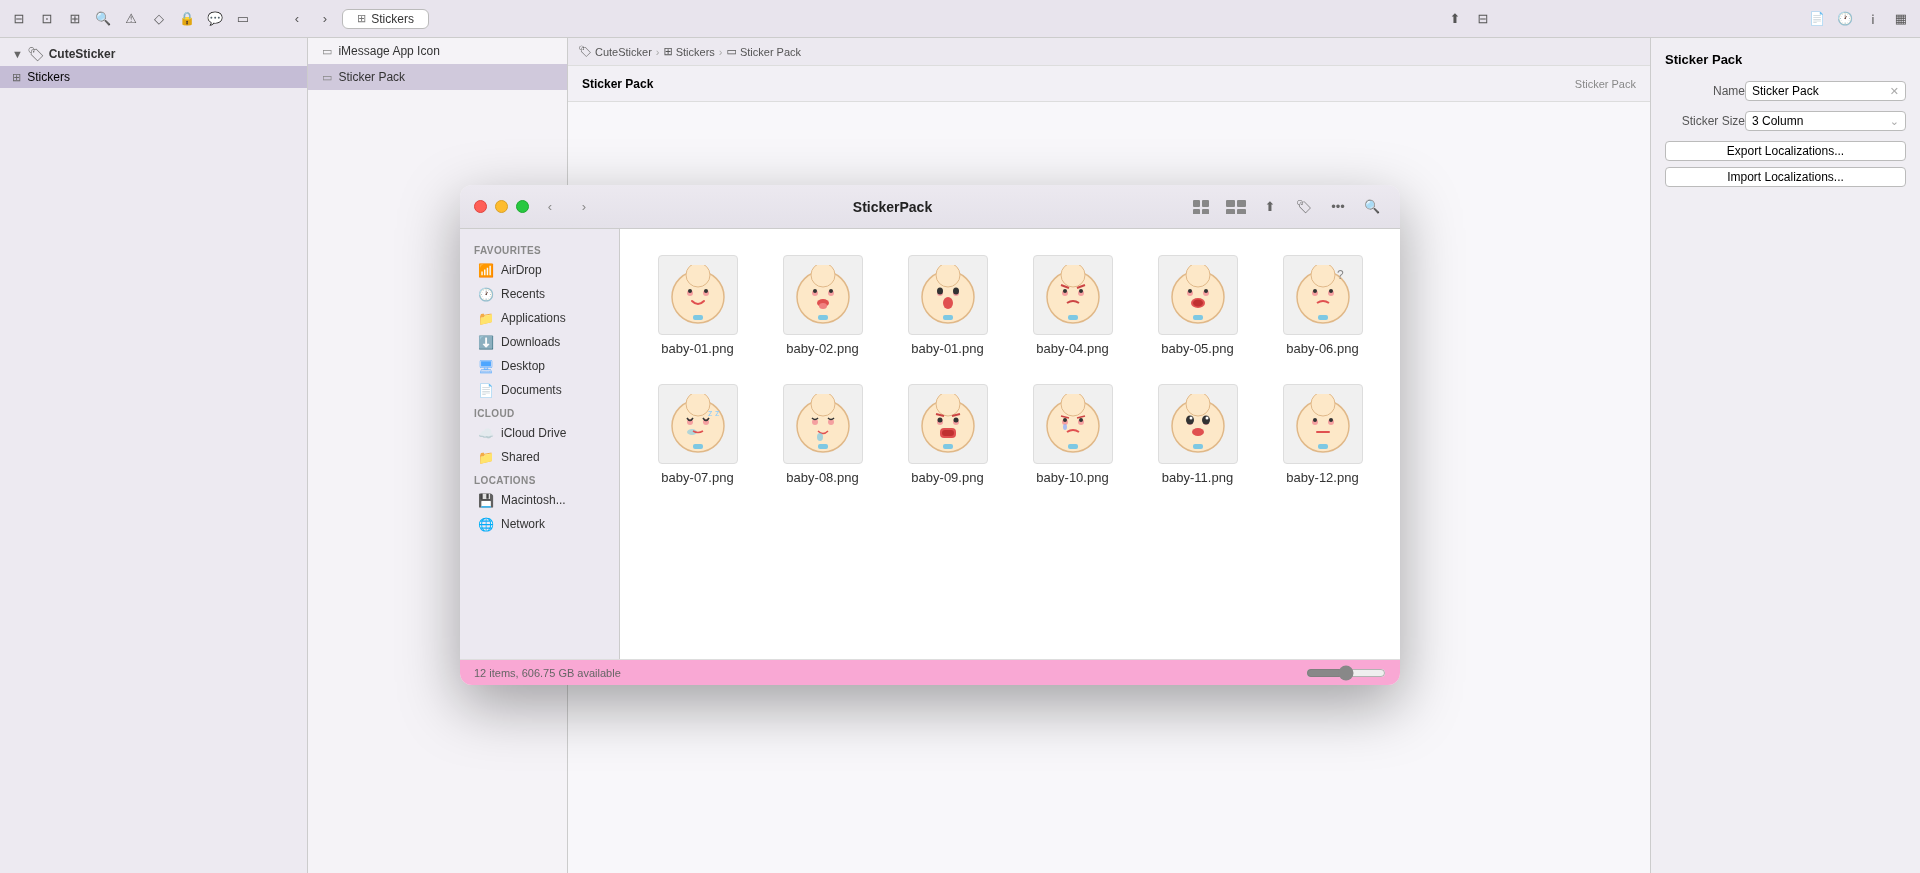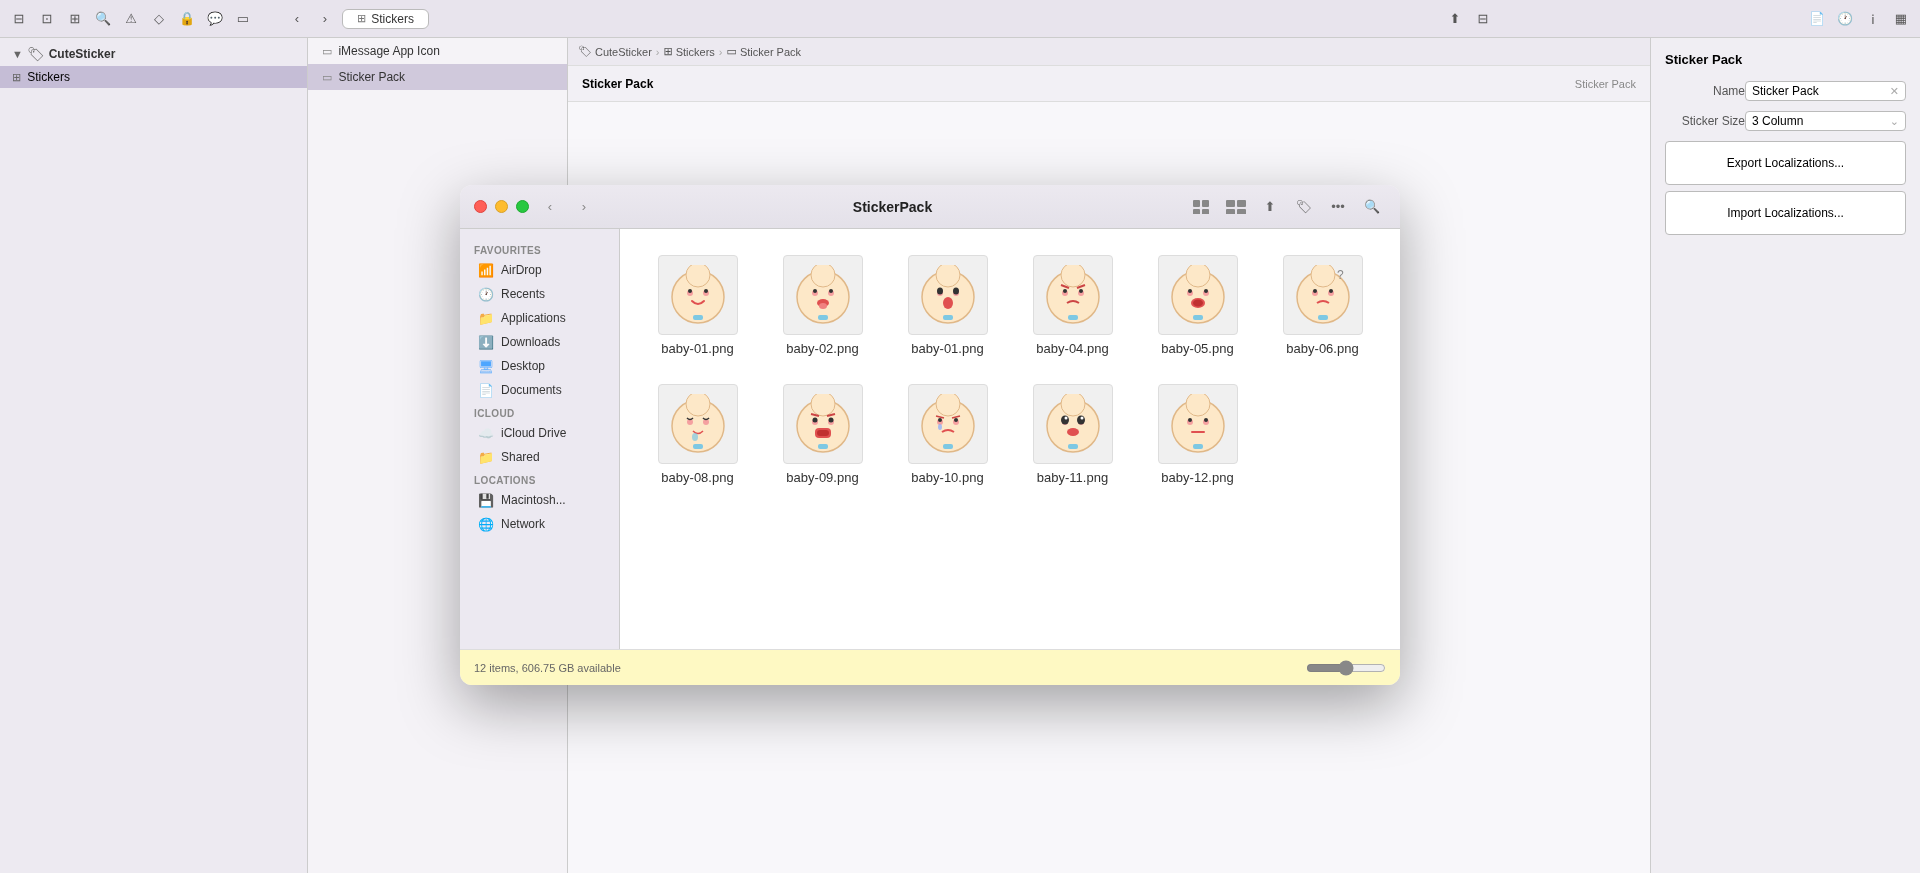--- a/index.html
+++ b/index.html
@@ -158,21 +158,21 @@
       border-radius: 4px;
       padding: 2px 6px;
       font-size: 12px;
       display: flex; align-items: center; justify-content: space-between;
     }
     .inspector-btn {
       width: 100%;
       background: #fff;
       border: 1px solid #bbb;
       border-radius: 4px;
-      padding: 14px 10px;
+      padding: 2px 10px;
       font-size: 12px;
       text-align: center;
       cursor: pointer;
       margin-bottom: 6px;
     }
 
     
     .breadcrumb {
       height: 28px;
       background: #ece9f0;
@@ -304,22 +304,22 @@
       overflow: hidden;
     }
     .finder-item-label {
       font-size: 13px;
       color: #333;
       text-align: center;
       word-break: break-all;
     }
 
     .finder-statusbar {
-      height: 36px;
-      background: #fef9c3;
+      height: 26px;
+      background: #f9a8d4;
       border-top: 1px solid #ddd;
       display: flex; align-items: center;
       padding: 0 14px;
       font-size: 11px;
       color: #666;
       flex-shrink: 0;
       justify-content: space-between;
     }
     .zoom-slider {
       width: 80px;
@@ -627,20 +627,37 @@
       </div>
       <span class="finder-item-label">baby-06.png</span>
     </div>
           <div class="finder-item">
       <div class="finder-item-thumb">
         <svg width="60" height="60" viewBox="0 0 60 60">
                 <circle cx="30" cy="32" r="26" fill="#fde8c8" stroke="#e0b888" stroke-width="1.5"></circle>
                 <circle cx="30" cy="10" r="12" fill="#fde8c8" stroke="#e0b888" stroke-width="1"></circle>
                 <circle cx="22" cy="28" r="3" fill="#f5a0a0"></circle>
                 <circle cx="38" cy="28" r="3" fill="#f5a0a0"></circle>
+                <path d="M19 24 Q22 29 25 24" stroke="#333" stroke-width="1.5" fill="none"></path>
+                <path d="M35 24 Q38 29 41 24" stroke="#333" stroke-width="1.5" fill="none"></path>
+                <ellipse cx="24" cy="38" rx="5" ry="3" fill="#7ec8e3" opacity="0.6"></ellipse>
+                <path d="M25 37 Q30 40 35 37" stroke="#e05050" stroke-width="1.5" fill="none"></path>
+                <text x="40" y="22" font-size="9" fill="#88ccff">z z</text>
+                <rect x="25" y="50" width="10" height="5" rx="2" fill="#7ec8e3"></rect>
+              </svg>
+      </div>
+      <span class="finder-item-label">baby-07.png</span>
+    </div>
+          <div class="finder-item">
+      <div class="finder-item-thumb">
+        <svg width="60" height="60" viewBox="0 0 60 60">
+                <circle cx="30" cy="32" r="26" fill="#fde8c8" stroke="#e0b888" stroke-width="1.5"></circle>
+                <circle cx="30" cy="10" r="12" fill="#fde8c8" stroke="#e0b888" stroke-width="1"></circle>
+                <circle cx="22" cy="28" r="3" fill="#f5a0a0"></circle>
+                <circle cx="38" cy="28" r="3" fill="#f5a0a0"></circle>
                 <path d="M19 24 Q22 27 25 24" stroke="#333" stroke-width="1.5" fill="none"></path>
                 <path d="M35 24 Q38 27 41 24" stroke="#333" stroke-width="1.5" fill="none"></path>
                 <path d="M25 37 Q30 42 35 37" stroke="#e05050" stroke-width="1.5" fill="none"></path>
                 <ellipse cx="27" cy="43" rx="3" ry="4" fill="#7ec8e3" opacity="0.7"></ellipse>
                 <rect x="25" y="50" width="10" height="5" rx="2" fill="#7ec8e3"></rect>
               </svg>
       </div>
       <span class="finder-item-label">baby-08.png</span>
     </div>
           <div class="finder-item">

